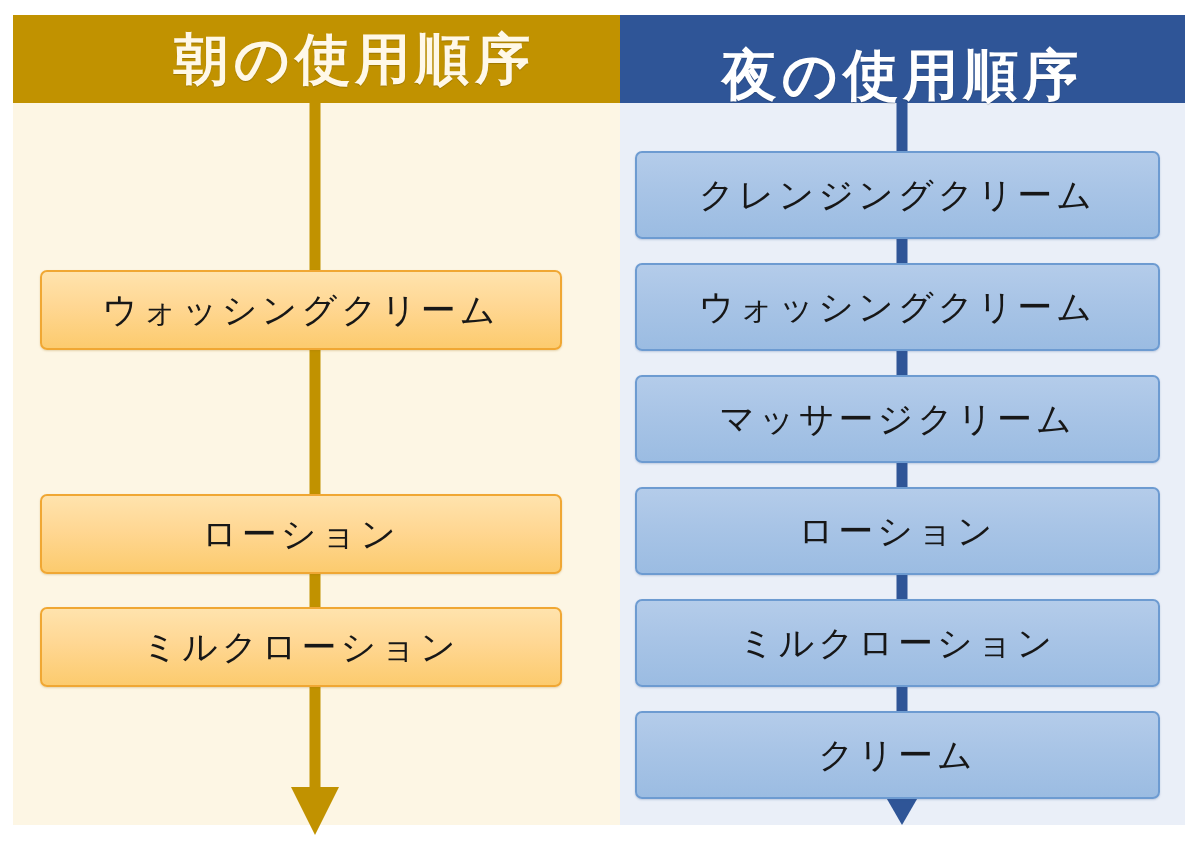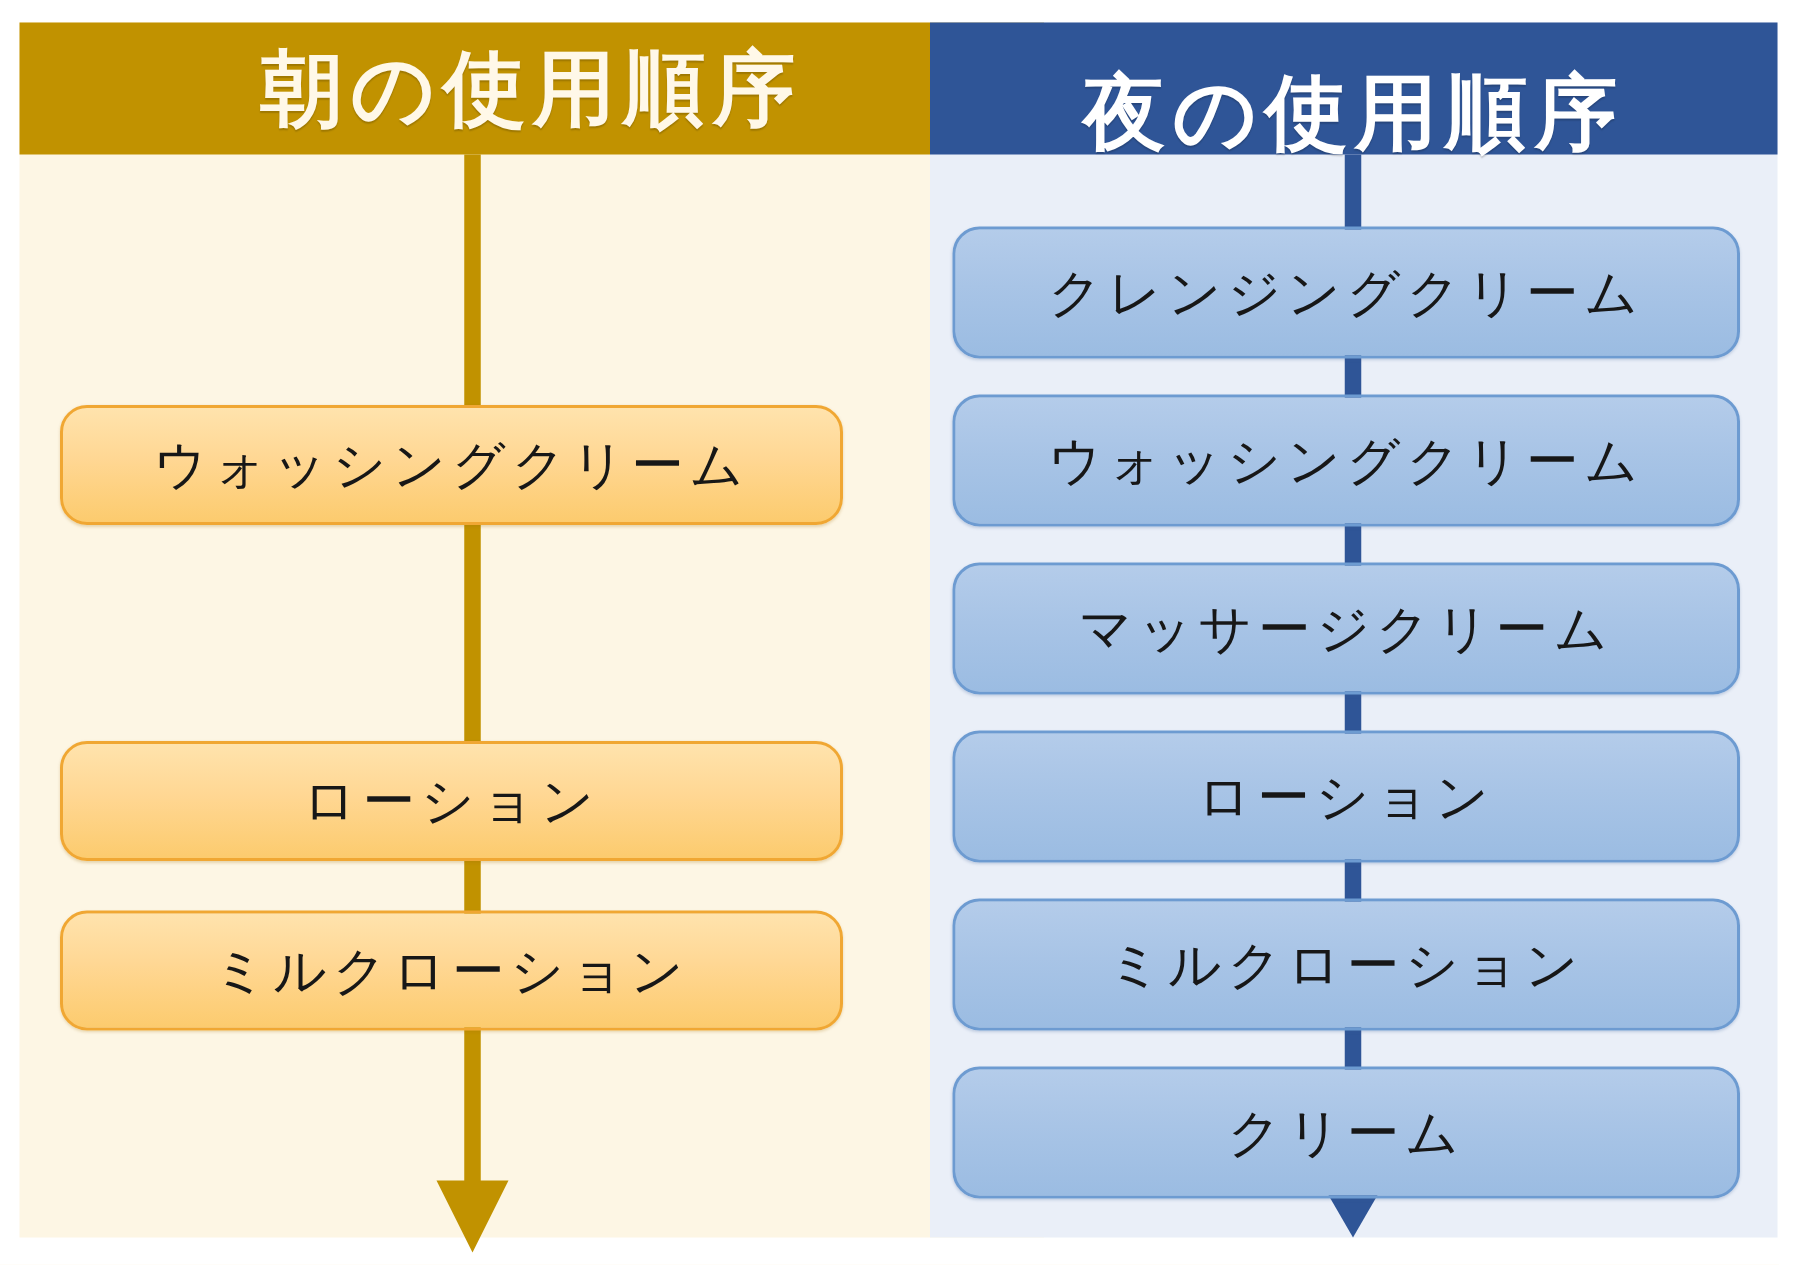--- a/index.html
+++ b/index.html
@@ -120,21 +120,21 @@
     left: 0;
     right: 0;
     bottom: 0;
   }
   .step-box {
     position: absolute;
     box-sizing: border-box;
     display: flex;
     align-items: center;
     justify-content: center;
-    border-radius: 18px;
+    border-radius: 7px;
     color: #171717;
     font-size: 35px;
     letter-spacing: 4px;
     white-space: nowrap;
     font-weight: 500;
   }
   .panel-morning .step-box {
     left: 27px;
     width: 522px;
     height: 80px;

